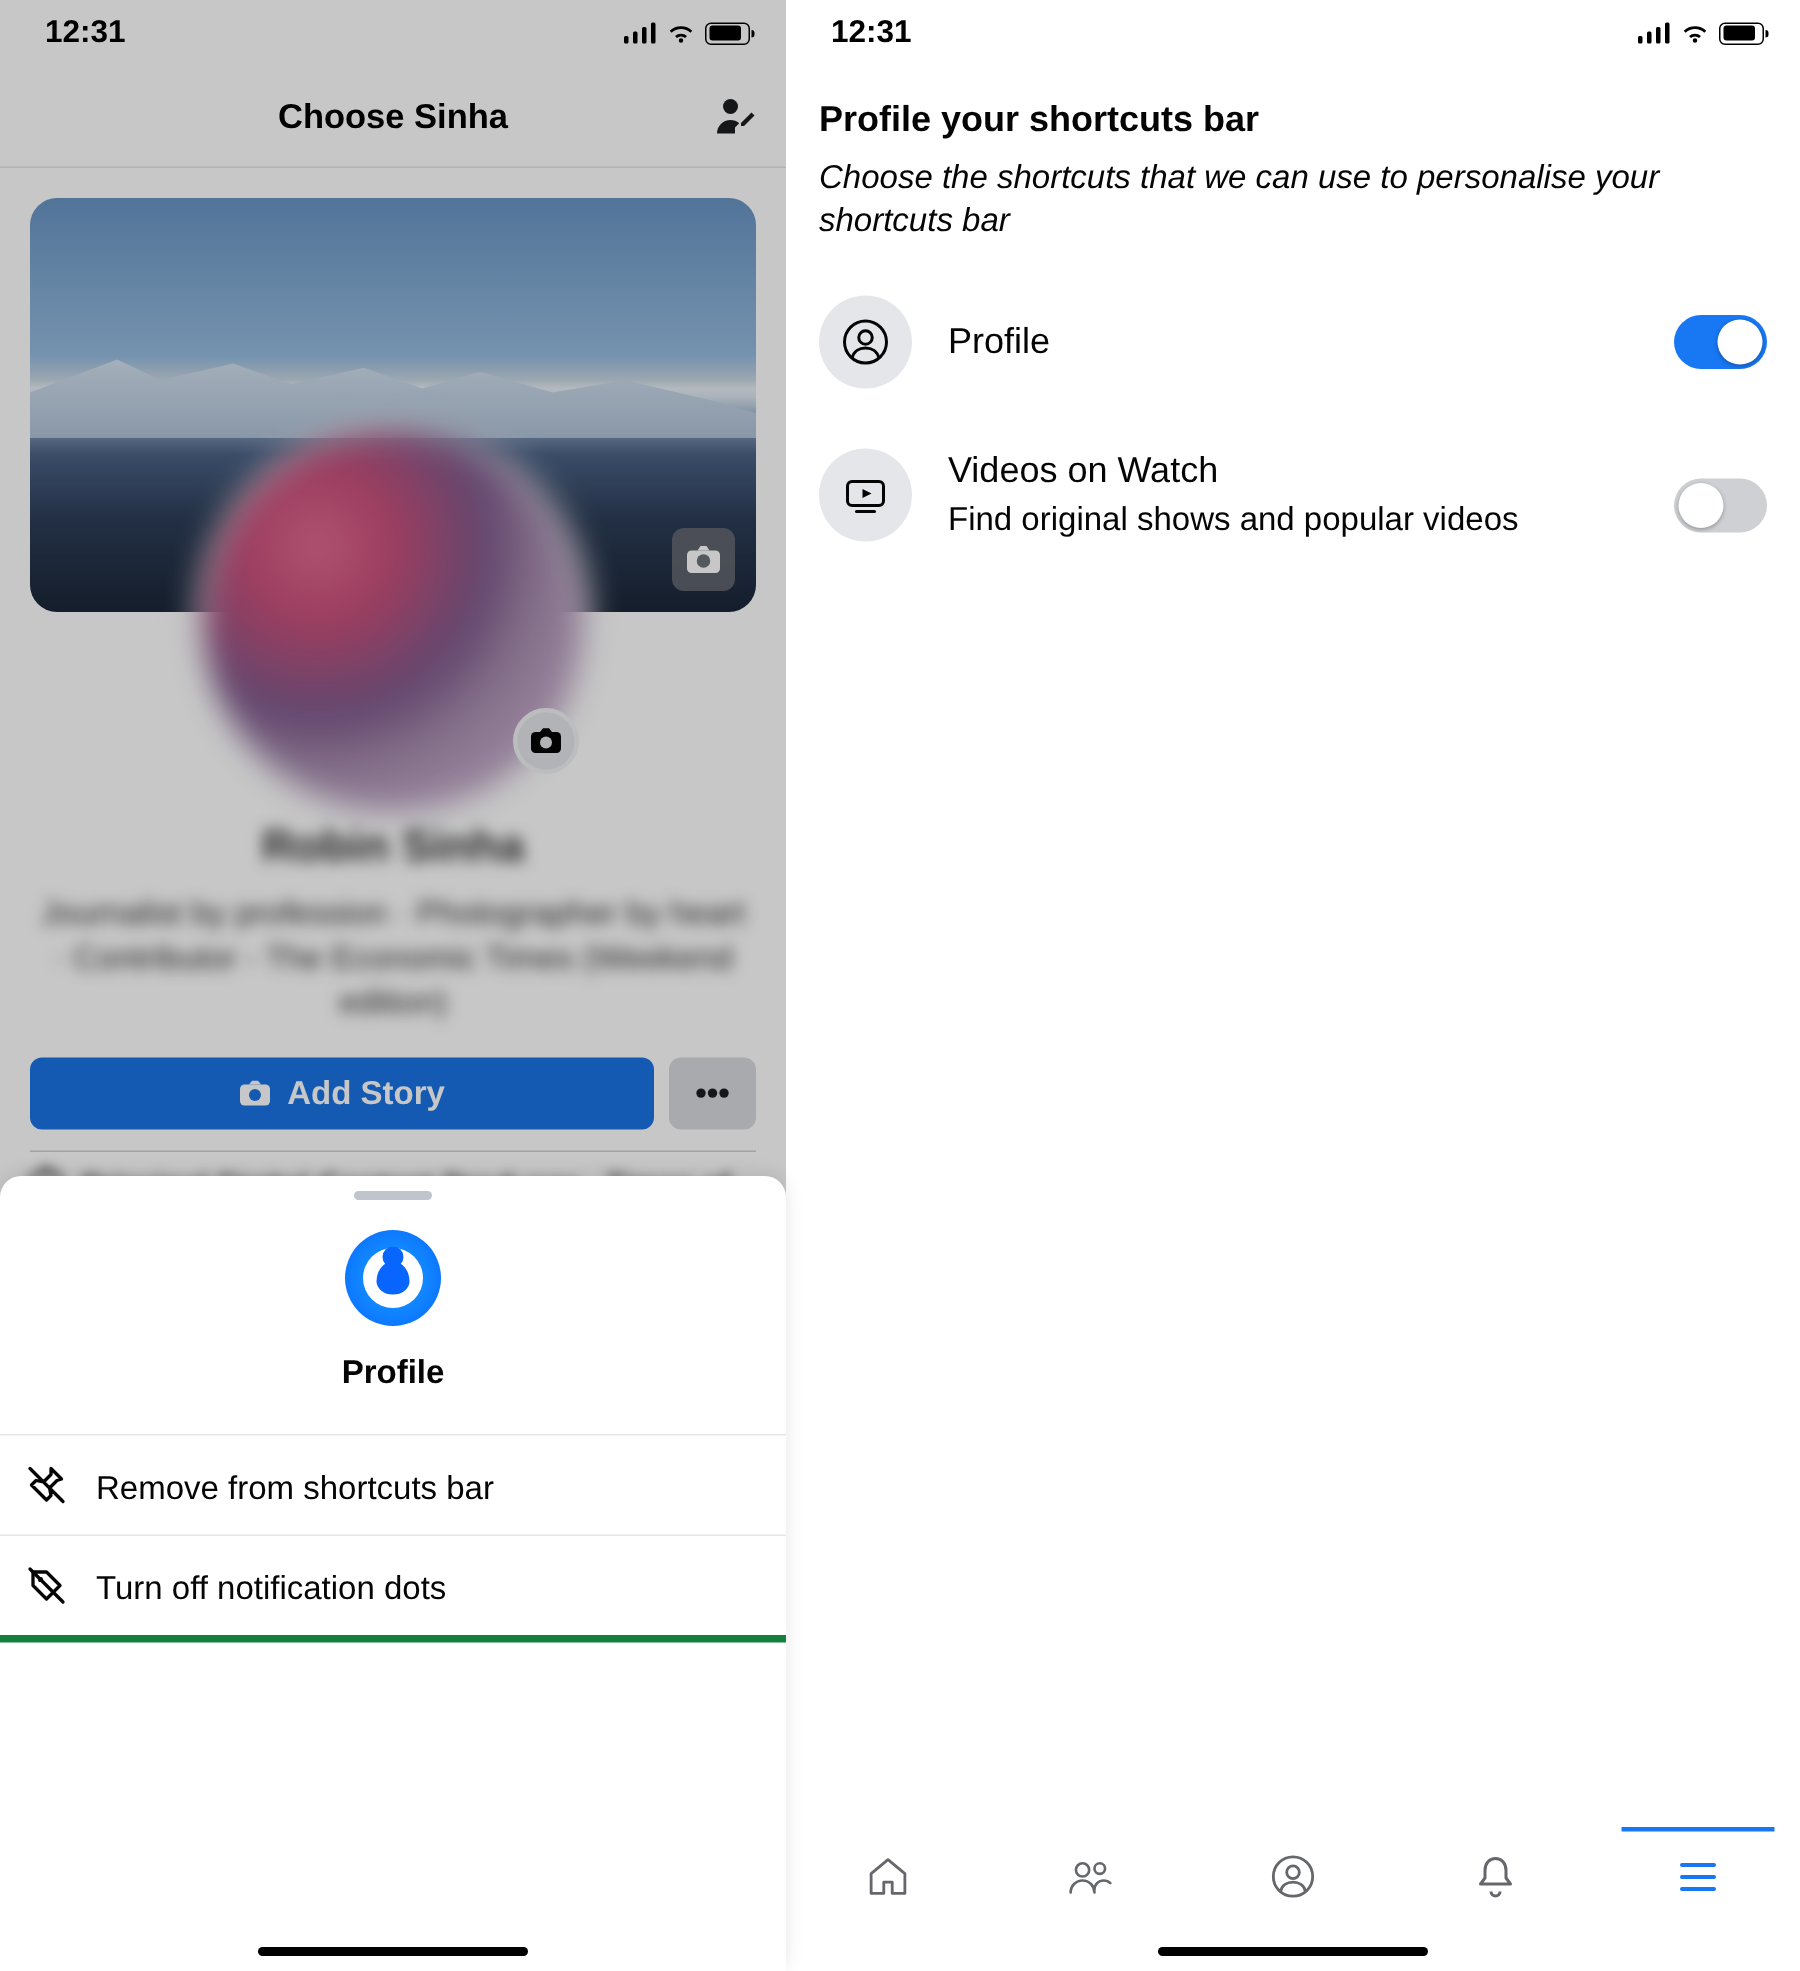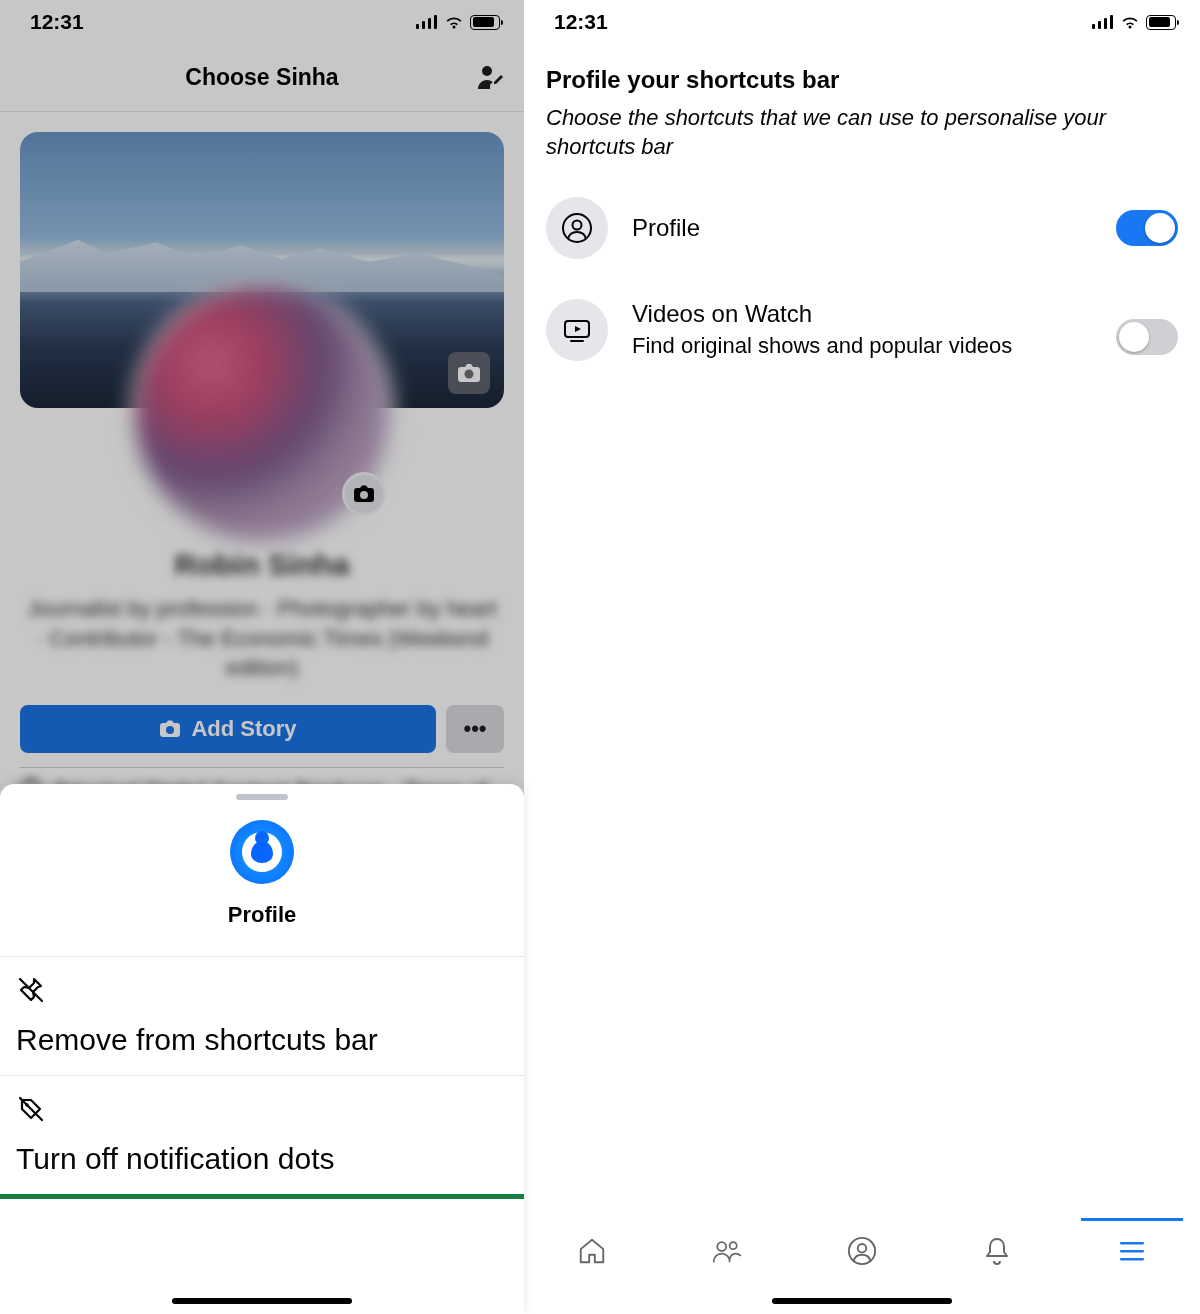--- a/index.html
+++ b/index.html
@@ -51,21 +51,21 @@
   
   .sheet { position:absolute; left:0; right:0; bottom:0; height:530px; background:#fff; border-radius:14px 14px 0 0; box-shadow:0 -2px 12px rgba(0,0,0,0.1);}
   .grab{width:52px;height:6px;background:#c0c4cc;border-radius:3px;margin:10px auto 0;}
   .sheet-head{display:flex;flex-direction:column;align-items:center;margin-top:20px;}
   .sheet-icn{width:64px;height:64px;border-radius:50%;background:radial-gradient(circle at 50% 50%, #19a3ff 0%, #0866ff 100%);display:flex;align-items:center;justify-content:center;}
   .sheet-icn .inner{width:40px;height:40px;border-radius:50%;background:#fff;display:flex;align-items:center;justify-content:center;}
   .sheet-icn .inner .dot{width:22px;height:22px;background:#0866ff;border-radius:50% 50% 50% 50%/60% 60% 40% 40%;position:relative;}
   .sheet-icn .inner .dot::after{content:"";position:absolute;top:-10px;left:4px;width:14px;height:14px;background:#0866ff;border-radius:50%;}
   .sheet-ttl{margin-top:18px;font-size:22px;font-weight:700;color:#050505;}
   .sheet-items{margin-top:28px;}
-  .sheet-item{display:flex;align-items:flex-start;gap:18px;padding:18px 16px;border-top:1px solid #e4e6e9;font-size:30px;color:#050505;flex-direction:column;}
+  .sheet-item{display:flex;align-items:flex-end;gap:18px;padding:18px 16px;border-top:1px solid #e4e6e9;font-size:22px;color:#050505;}
   .sheet-item:last-child{border-bottom:5px solid #15803d;}
   .sitem-icn{width:30px;height:30px;flex-shrink:0;}
   .homebar{position:absolute;bottom:10px;left:50%;transform:translateX(-50%);width:180px;height:6px;background:#000;border-radius:3px;}
 
   
   .rhdr{height:68px;display:flex;align-items:center;justify-content:center;position:relative;font-size:23px;font-weight:700;border-bottom:1px solid #e4e6e9;}
   .back{position:absolute;left:22px;width:16px;height:26px;}
   .rbody{padding:22px 22px 0 22px;}
   .rttl{font-size:24px;font-weight:700;color:#050505;}
   .rsub{font-size:22px;color:#050505;margin-top:10px;line-height:1.3;font-style:italic;}

